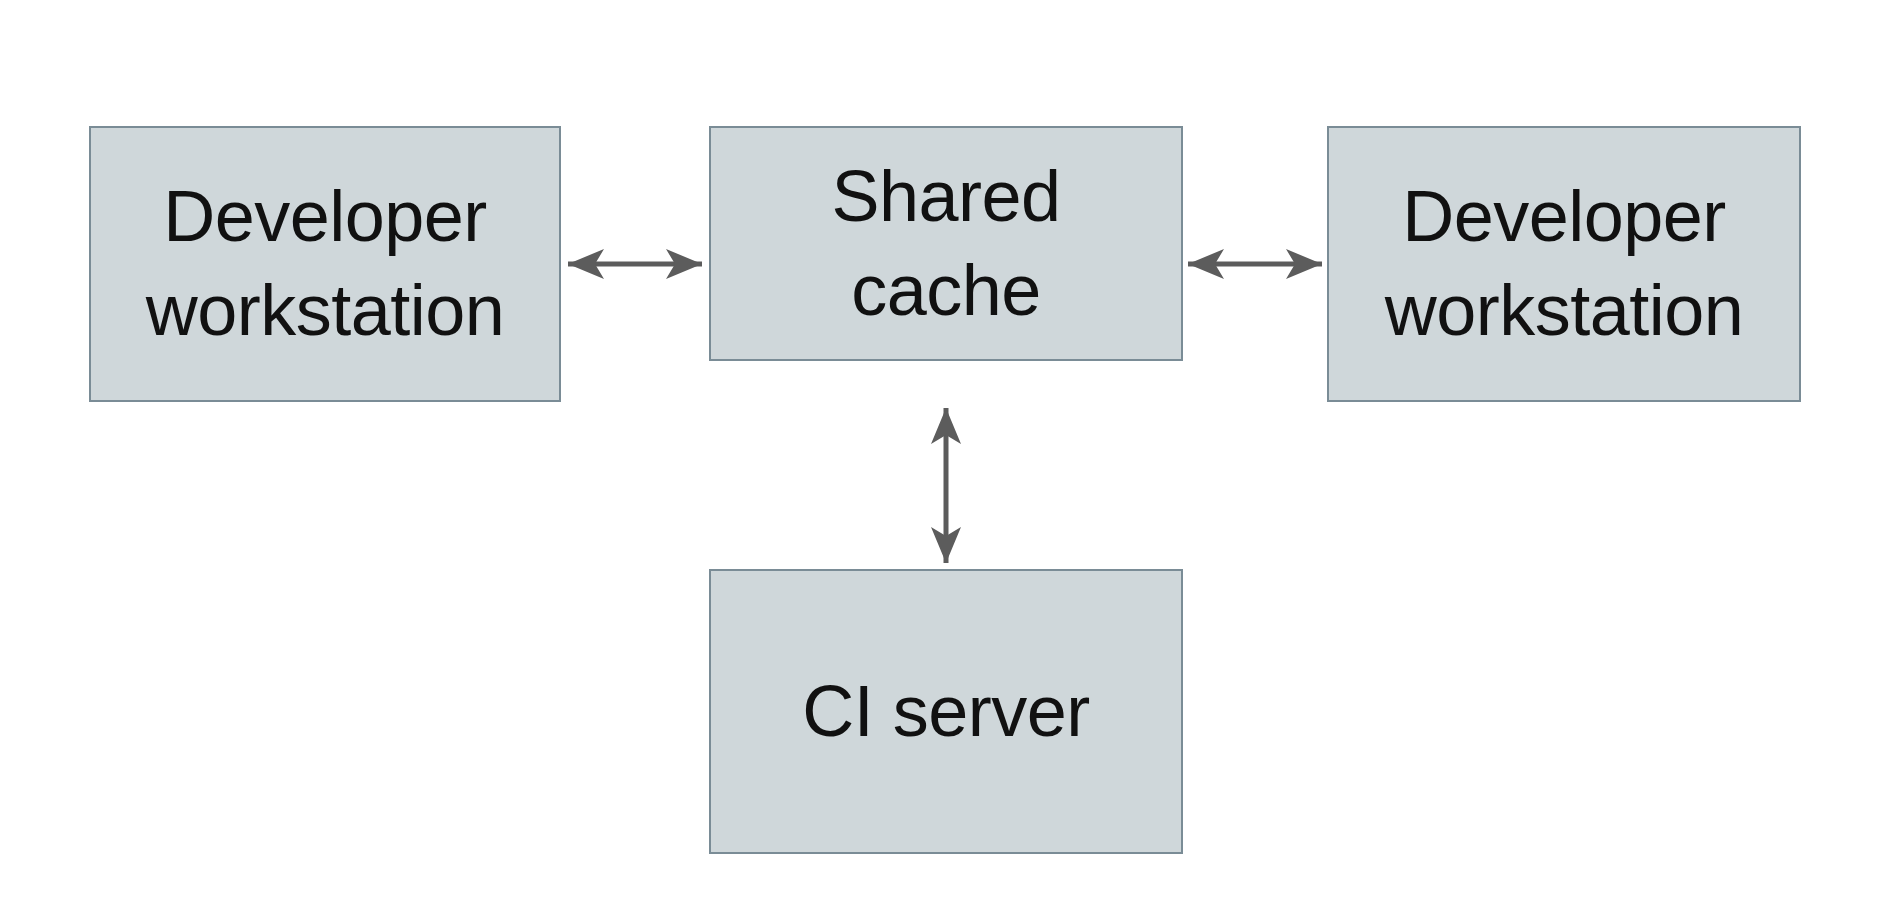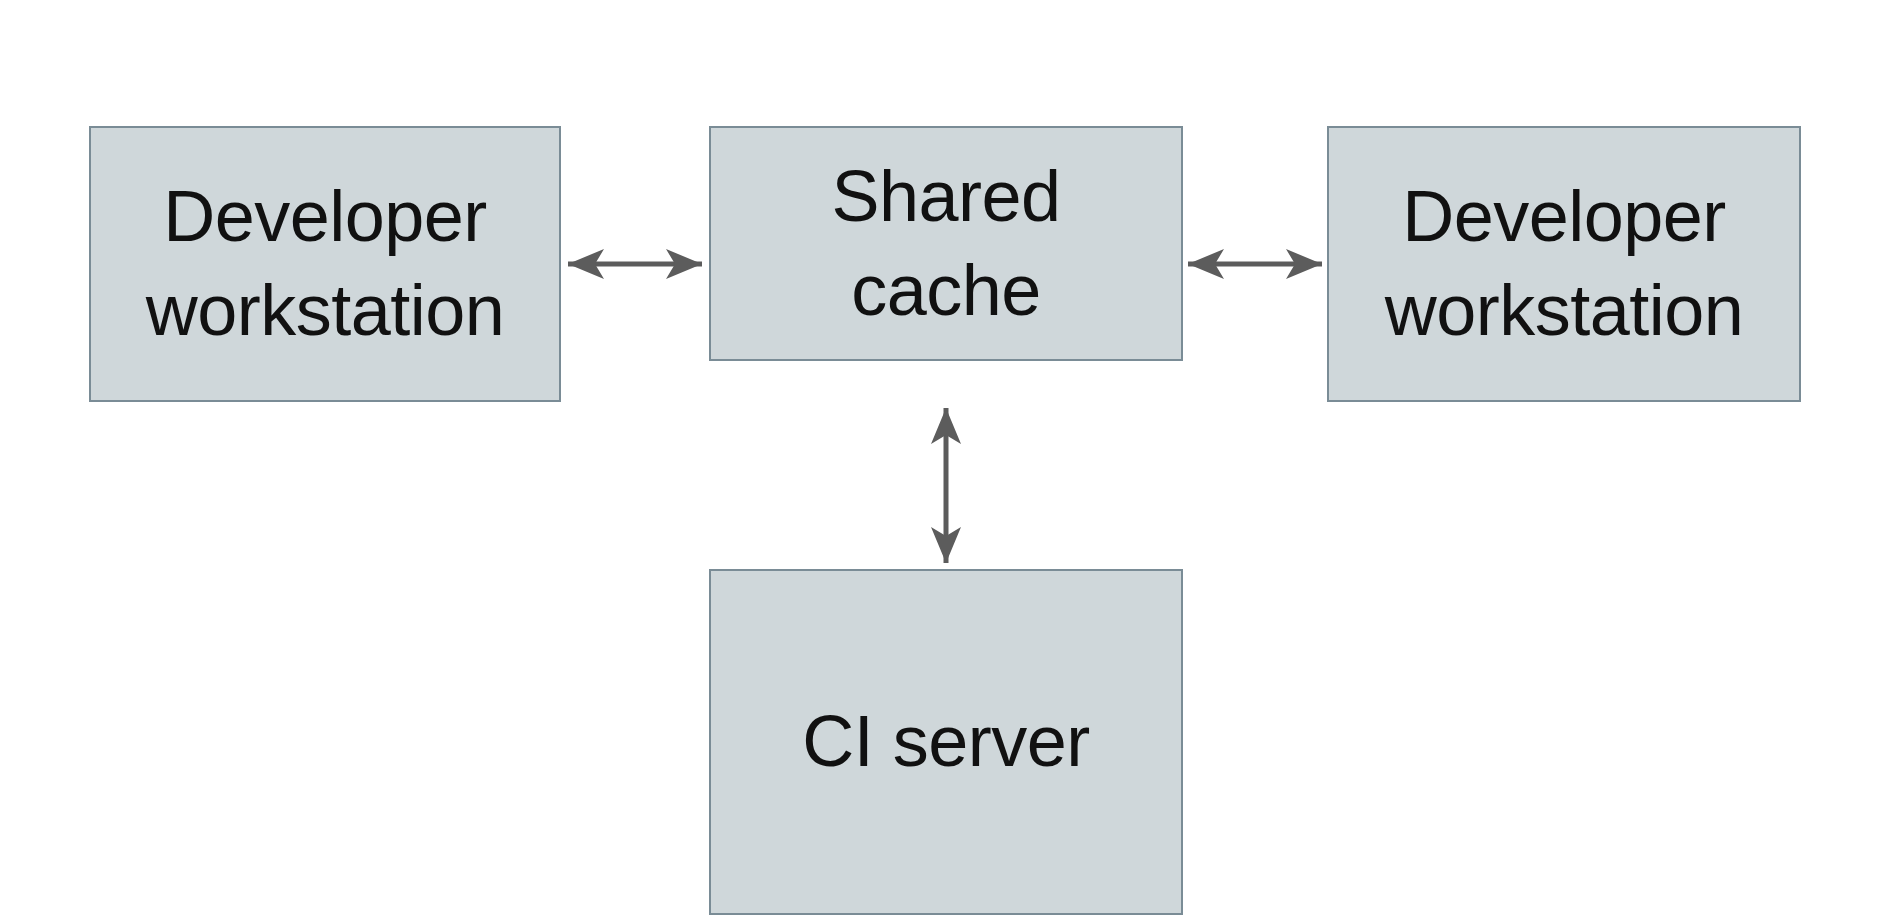--- a/index.html
+++ b/index.html
@@ -32,21 +32,21 @@
     white-space: pre-line;
     text-align: center;
     color: var(--text);
     font-size: 72px;
     line-height: 1.3;
     letter-spacing: -0.5px;
   }
   #node-dev-left   { left: 89px;   top: 102px; width: 472px; height: 276px; }
   #node-cache      { left: 709px;  top: 102px; width: 474px; height: 235px; }
   #node-dev-right  { left: 1327px; top: 102px; width: 474px; height: 276px; }
-  #node-ci         { left: 709px;  top: 545px; width: 474px; height: 346px; }
+  #node-ci         { left: 709px;  top: 545px; width: 474px; height: 285px; }
   .edge { position: absolute; }
   #edge-left  { left: 561px;  top: 222px; }
   #edge-right { left: 1183px; top: 222px; }
   #edge-down  { left: 928px;  top: 380px; }
 </style>
 </head>
 <body>
 
 <div class="canvas">
 

